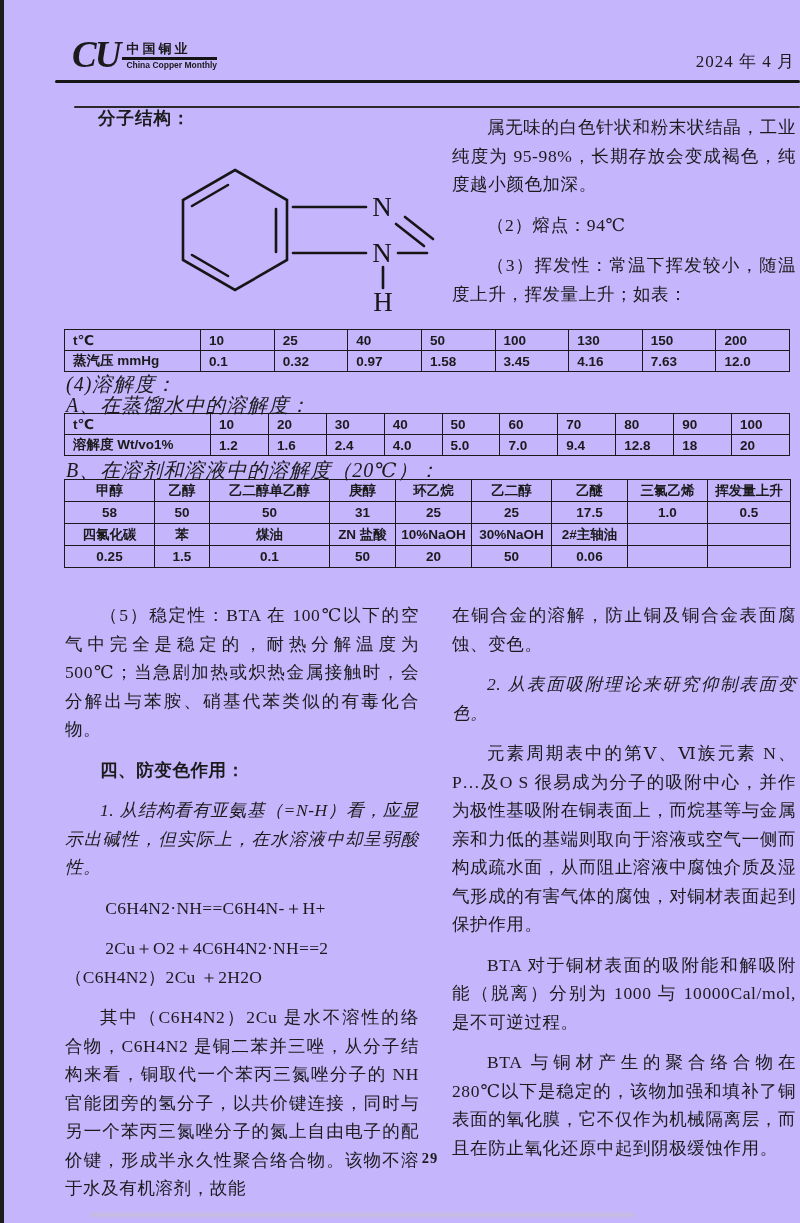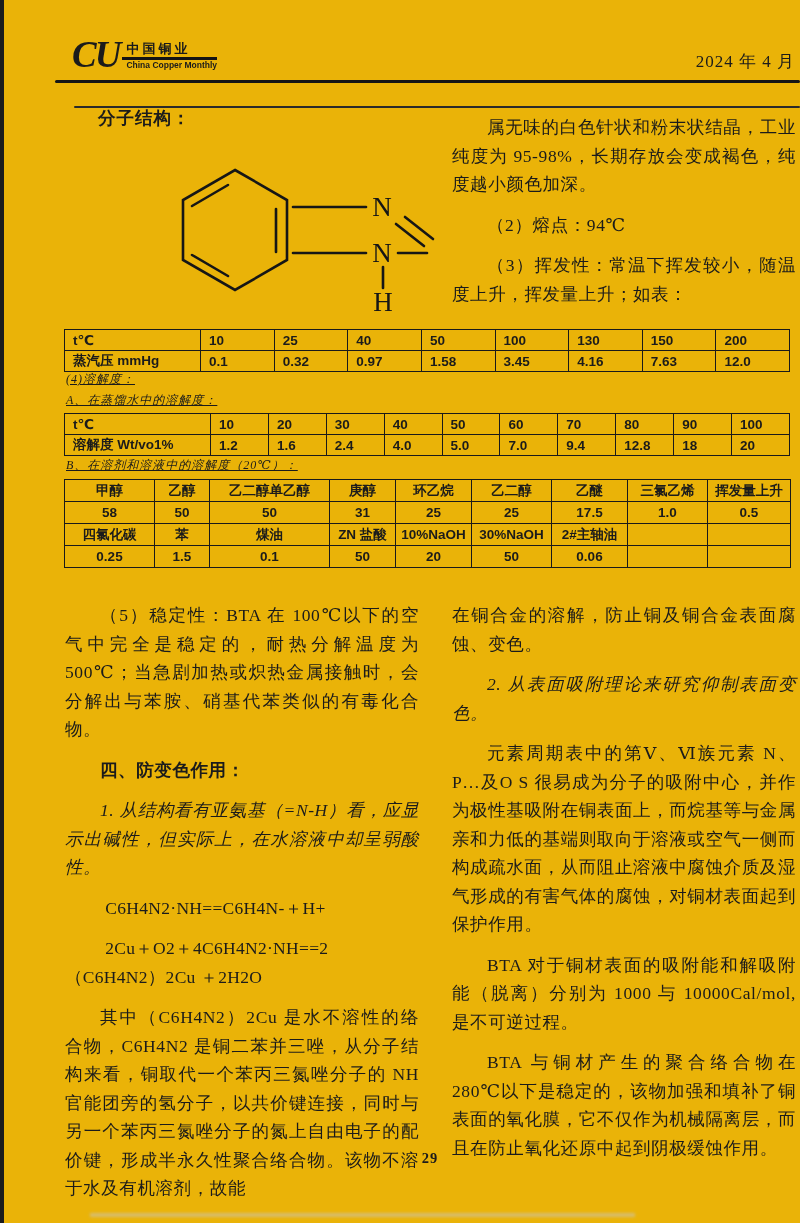--- a/index.html
+++ b/index.html
@@ -1,18 +1,18 @@
 <!DOCTYPE html>
 <html><head>
 <meta charset="utf-8">
 <style>
   html,body { margin:0; padding:0; background:#e8e8e8; }
   .page {
     position:relative; width:800px; height:1223px; margin:0 auto;
-    background:#eab308; overflow:hidden; color:#1b1b1b;
+    background:#c4b5fd; overflow:hidden; color:#1b1b1b;
     font-family:"Liberation Serif","DejaVu Serif",serif;
   }
   .scan-edge-left { position:absolute; left:0; top:0; width:4px; height:1223px; background:#1c1c1c; }
   .scan-smudge-bottom { position:absolute; left:90px; top:1213px; width:545px; height:4px;
     background:#c7c5c1; filter:blur(1.5px); opacity:.55; }
 
   
   .logo { position:absolute; left:72px; top:40px; display:flex; align-items:flex-start; }
   .logo-cu { font-size:37px; line-height:30px; font-weight:bold; font-style:italic; letter-spacing:-2px; }
   .logo-right { margin-left:3px; margin-top:2px; }
@@ -43,22 +43,22 @@
   
   .tbl-zone { position:absolute; left:64px; top:329px; width:726px; }
   table { border-collapse:collapse; table-layout:fixed; width:726px;
     font-family:"Liberation Sans","DejaVu Sans",sans-serif; }
   td { border:1.7px solid #1a1a1a; font-size:13.5px; font-weight:bold; height:20px;
     padding:0 0 0 8px; white-space:nowrap; overflow:hidden; }
   .tbl-vapor { position:absolute; left:0; top:0; }
   .tbl-water { position:absolute; left:0; top:84px; }
   .tbl-solvent { position:absolute; left:0; top:150px; }
   .tbl-solvent td { text-align:center; padding:0; height:21px; }
-  .cap { position:absolute; left:2px; font-size:12px; font-style:italic; letter-spacing:1px;
-    font-weight:500; white-space:nowrap;text-decoration:underline; }
+  .cap { position:absolute; left:2px; font-size:20px; font-style:italic; letter-spacing:1px;
+    font-weight:500; white-space:nowrap; }
   .cap-4 { top:42px; }
   .cap-a { top:63px; }
   .cap-b { top:128px; }
 
   .page-num { position:absolute; left:60px; top:1150px; width:740px; text-align:center;
     font-size:14.5px; font-weight:bold; letter-spacing:1px; }
 </style>
 </head>
 <body>
 

